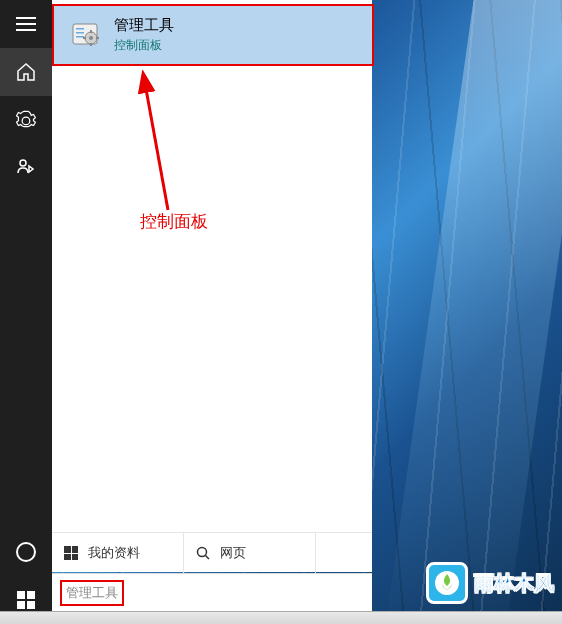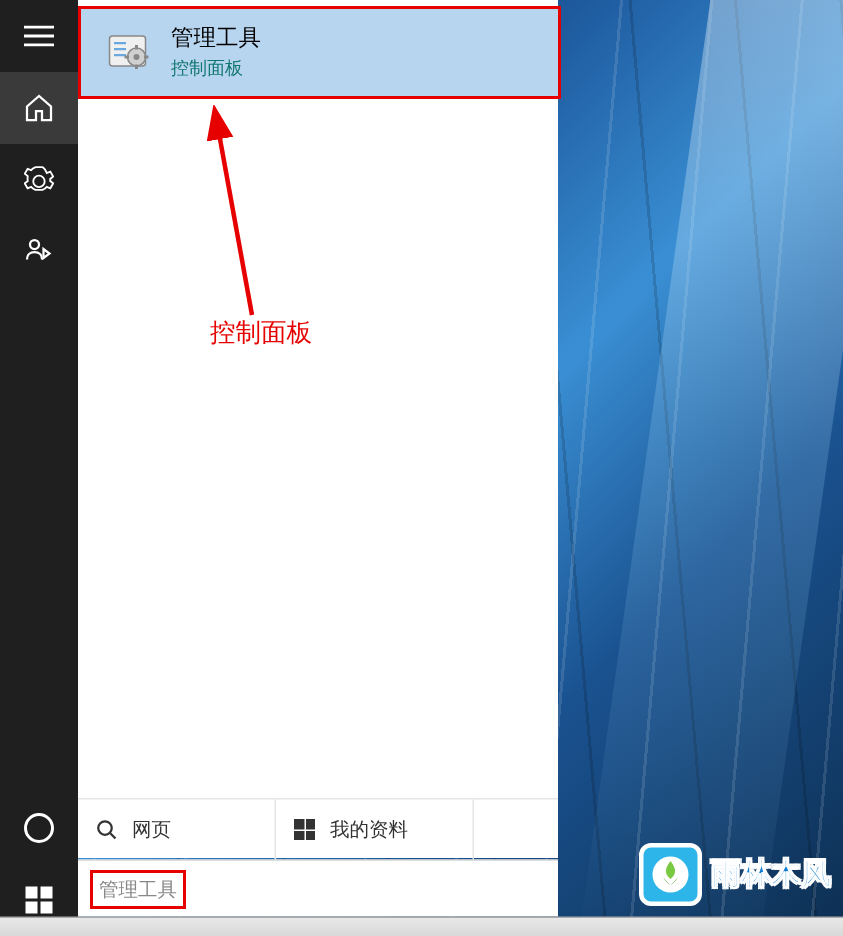--- a/index.html
+++ b/index.html
@@ -333,34 +333,34 @@
     <marker id="arrowhead" markerWidth="10" markerHeight="10" refX="5" refY="3" orient="auto">
       <polygon points="0 0, 8 3, 0 6" fill="#e60000"></polygon>
     </marker>
   </defs>
   <line x1="38" y1="140" x2="14" y2="8" stroke="#e60000" stroke-width="3" marker-end="url(#arrowhead)"></line>
 </svg>
 <div class="annotation-text">控制面板</div>
 
 <div class="tabs-bar">
   <div class="tab">
+    <div class="win-icon">
+      <span></span>
+        <span></span>
+        <span></span>
+        <span></span>
+    </div>
+    <span>我的资料</span>
+  </div>
+  <div class="tab">
     <svg width="14" height="14" viewBox="0 0 14 14">
       <circle cx="6" cy="6" r="4.5" fill="none" stroke="#333" stroke-width="1.5"></circle>
       <line x1="9.5" y1="9.5" x2="13" y2="13" stroke="#333" stroke-width="1.5"></line>
     </svg>
     <span>网页</span>
-  </div>
-  <div class="tab">
-    <div class="win-icon">
-      <span></span>
-        <span></span>
-        <span></span>
-        <span></span>
-    </div>
-    <span>我的资料</span>
   </div>
 </div>
 
 <div class="search-bar">
   <span class="search-highlight">管理工具</span>
 </div>
 
 <div class="taskbar"></div>
 
 <div class="watermark">

